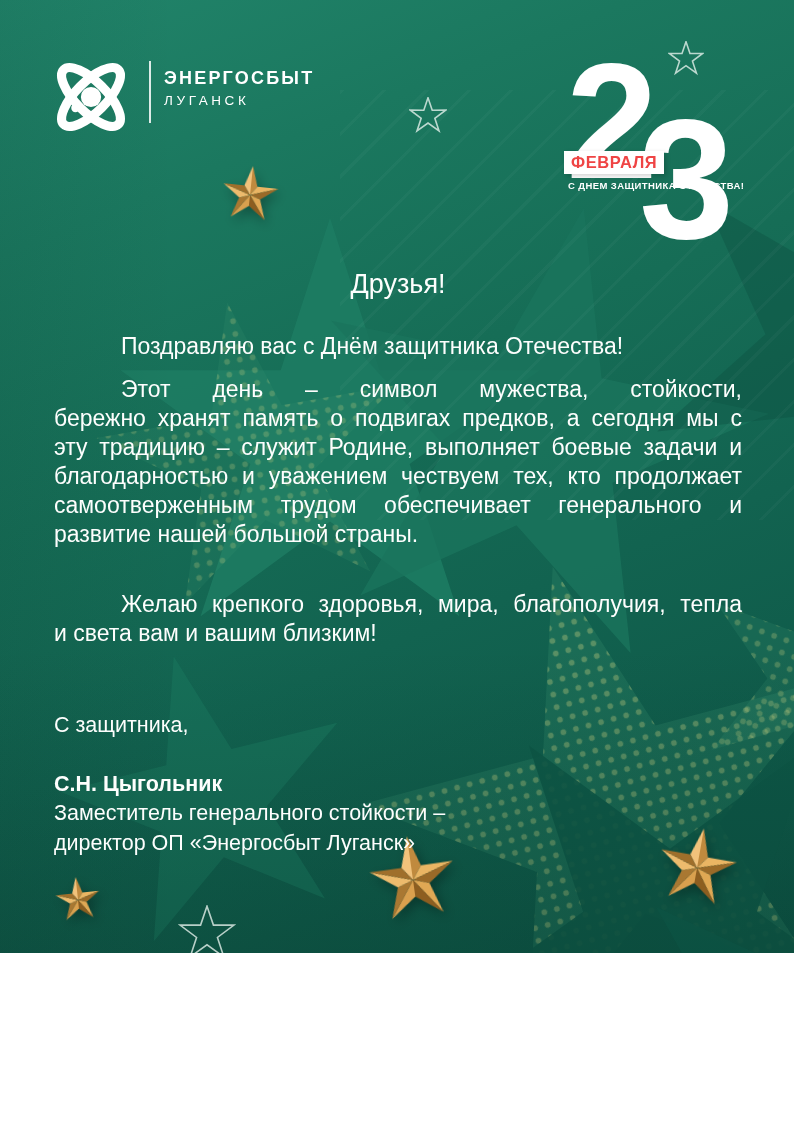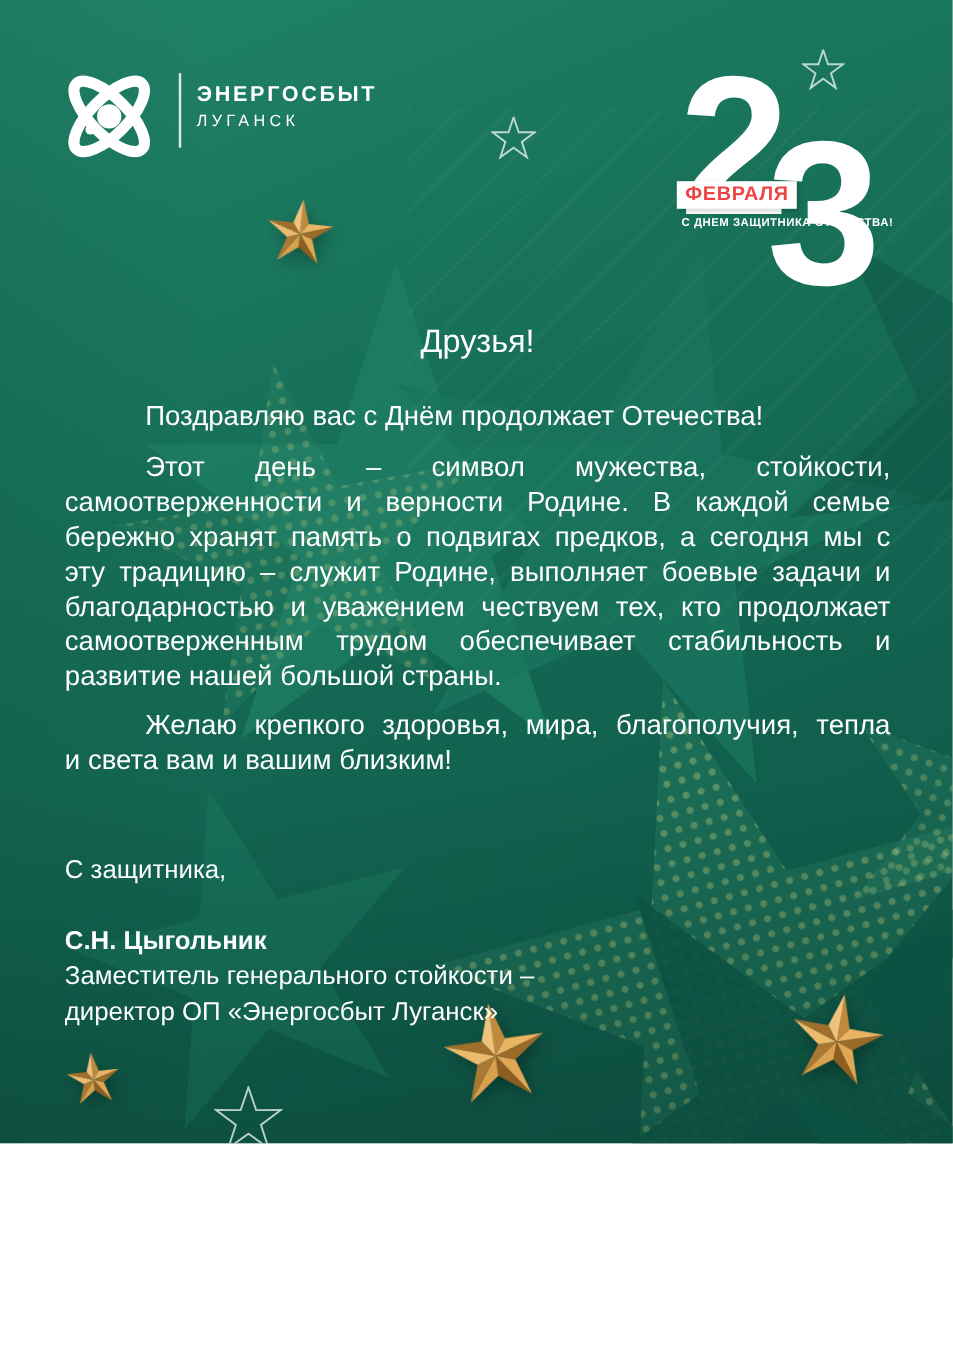--- a/index.html
+++ b/index.html
@@ -162,29 +162,28 @@
     <div class="digit digit-3">3</div>
     <div class="month-box">
       <span>ФЕВРАЛЯ</span>
     </div>
     <div class="emblem-tagline">С ДНЕМ ЗАЩИТНИКА ОТЕЧЕСТВА!</div>
   </div>
 
   <main class="letter">
     <h1 class="letter-title">Друзья!</h1>
 
-    <p class="para p1">Поздравляю вас с Днём продолжает Отечества!</p>
+    <p class="para p1">Поздравляю вас с Днём защитника Отечества!</p>
 
     <div class="para p2">
       <div class="jline jline-first">Этот день – символ мужества, стойкости,</div>
-      <div class="jline">самоотверженности и верности Родине. В каждой семье</div>
       <div class="jline">бережно хранят память о подвигах предков, а сегодня мы с</div>
       <div class="jline">эту традицию – служит Родине, выполняет боевые задачи и</div>
       <div class="jline">благодарностью и уважением чествуем тех, кто продолжает</div>
-      <div class="jline">самоотверженным трудом обеспечивает стабильность и</div>
+      <div class="jline">самоотверженным трудом обеспечивает генерального и</div>
       <div class="jline jline-last">развитие нашей большой страны.</div>
     </div>
 
     <div class="para p3">
       <div class="jline jline-first">Желаю крепкого здоровья, мира, благополучия, тепла</div>
       <div class="jline jline-last">и света вам и вашим близким!</div>
     </div>
 
     <div class="sig sig-salutation">С защитника,</div>
     <div class="sig sig-name">С.Н. Цыгольник</div>

